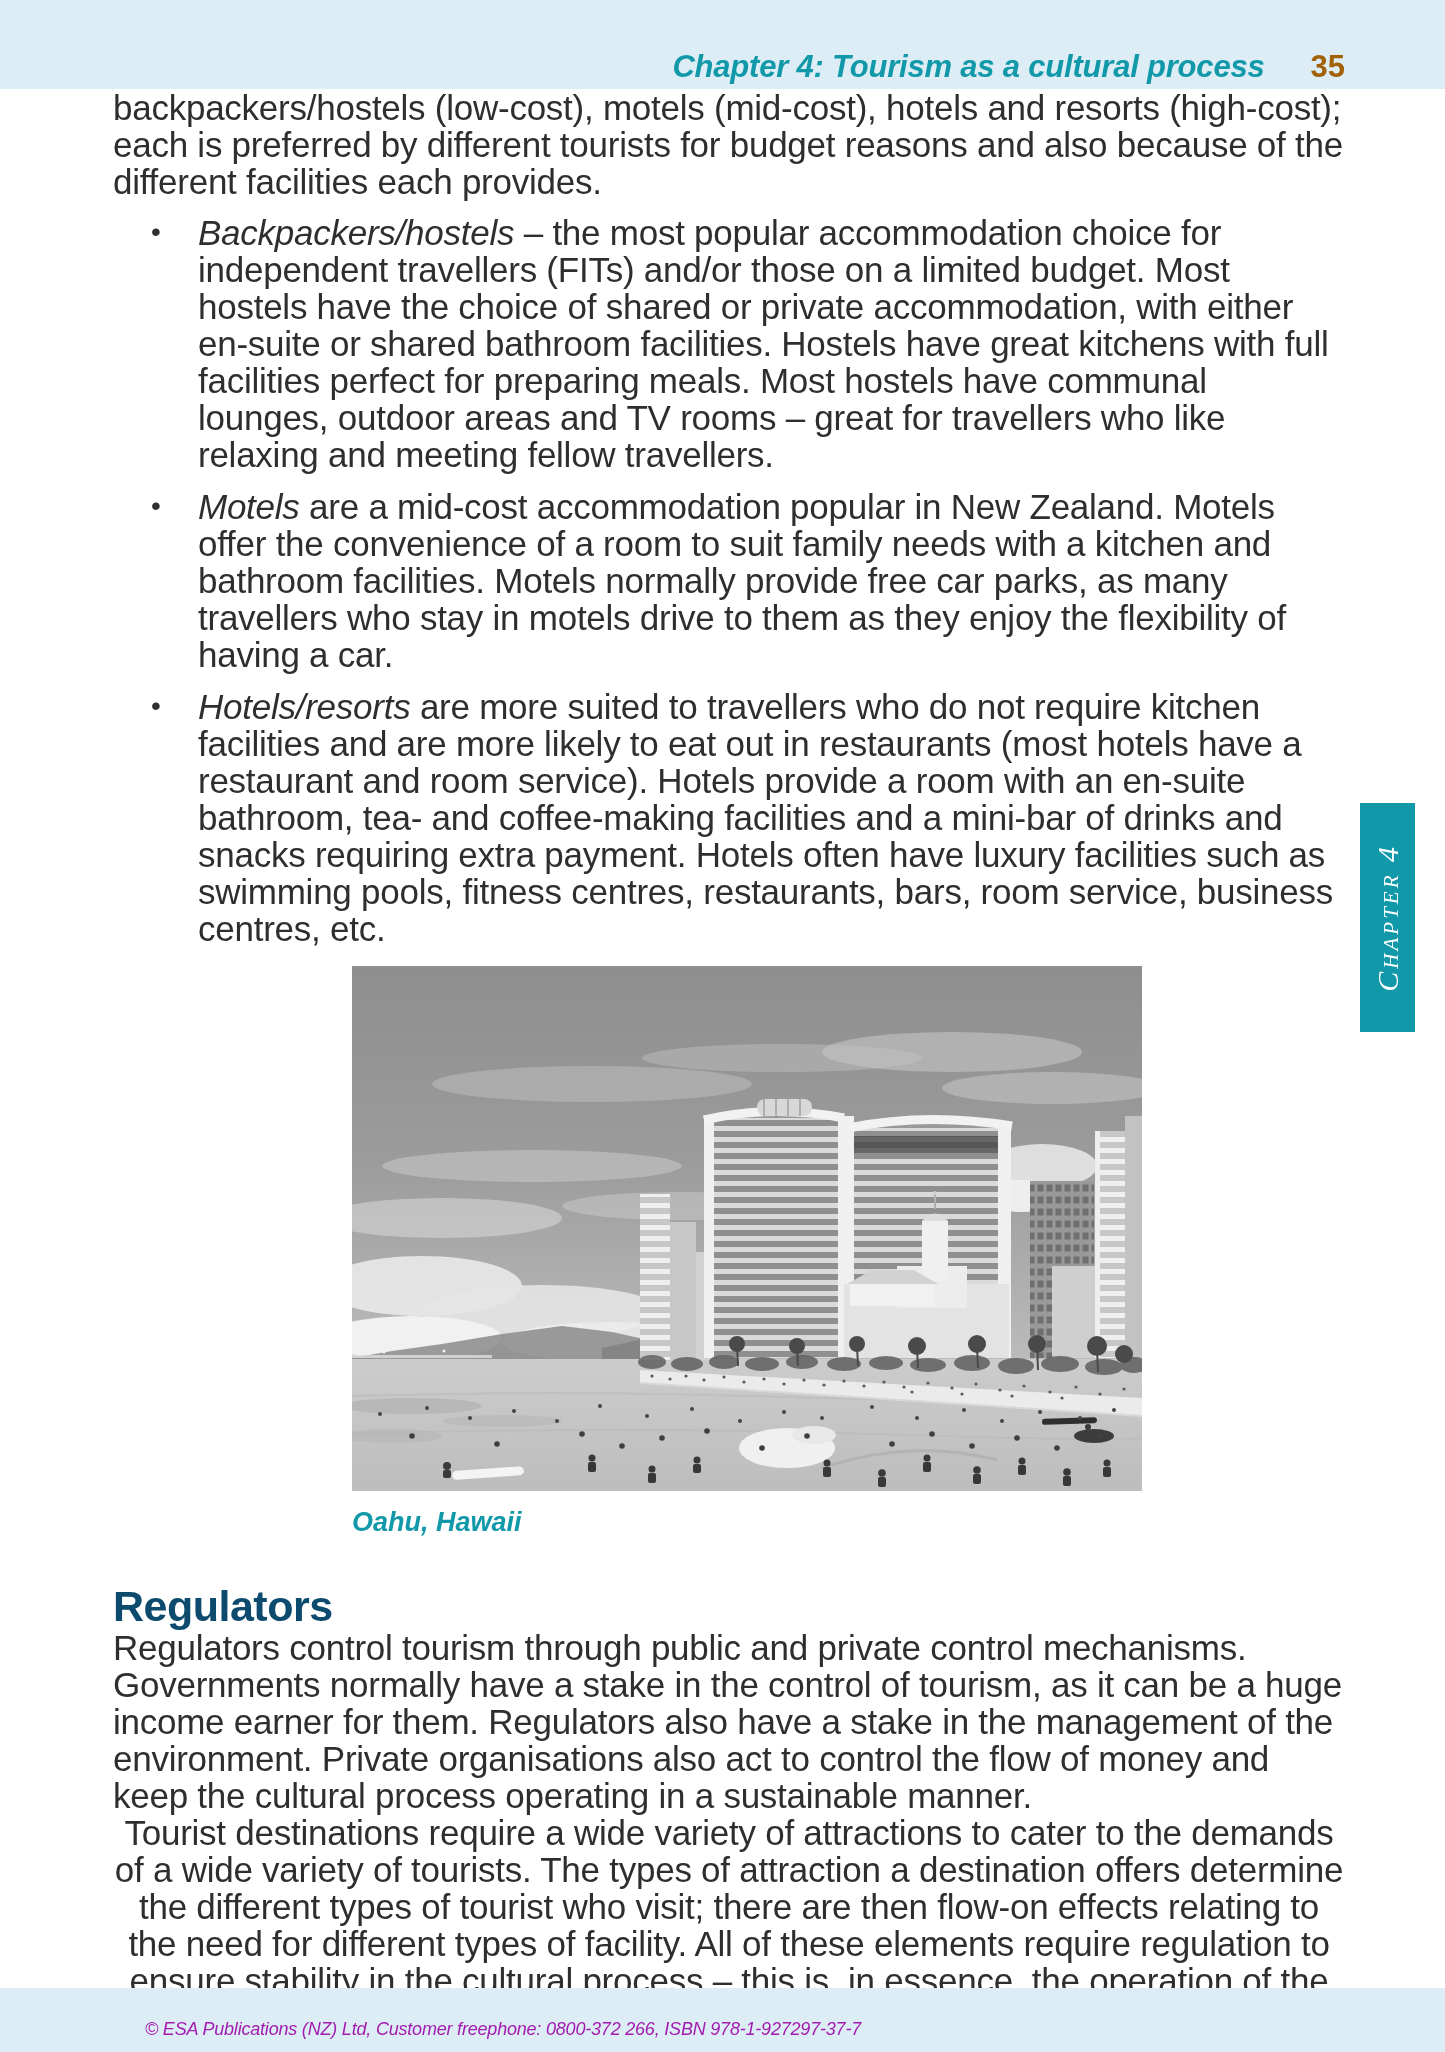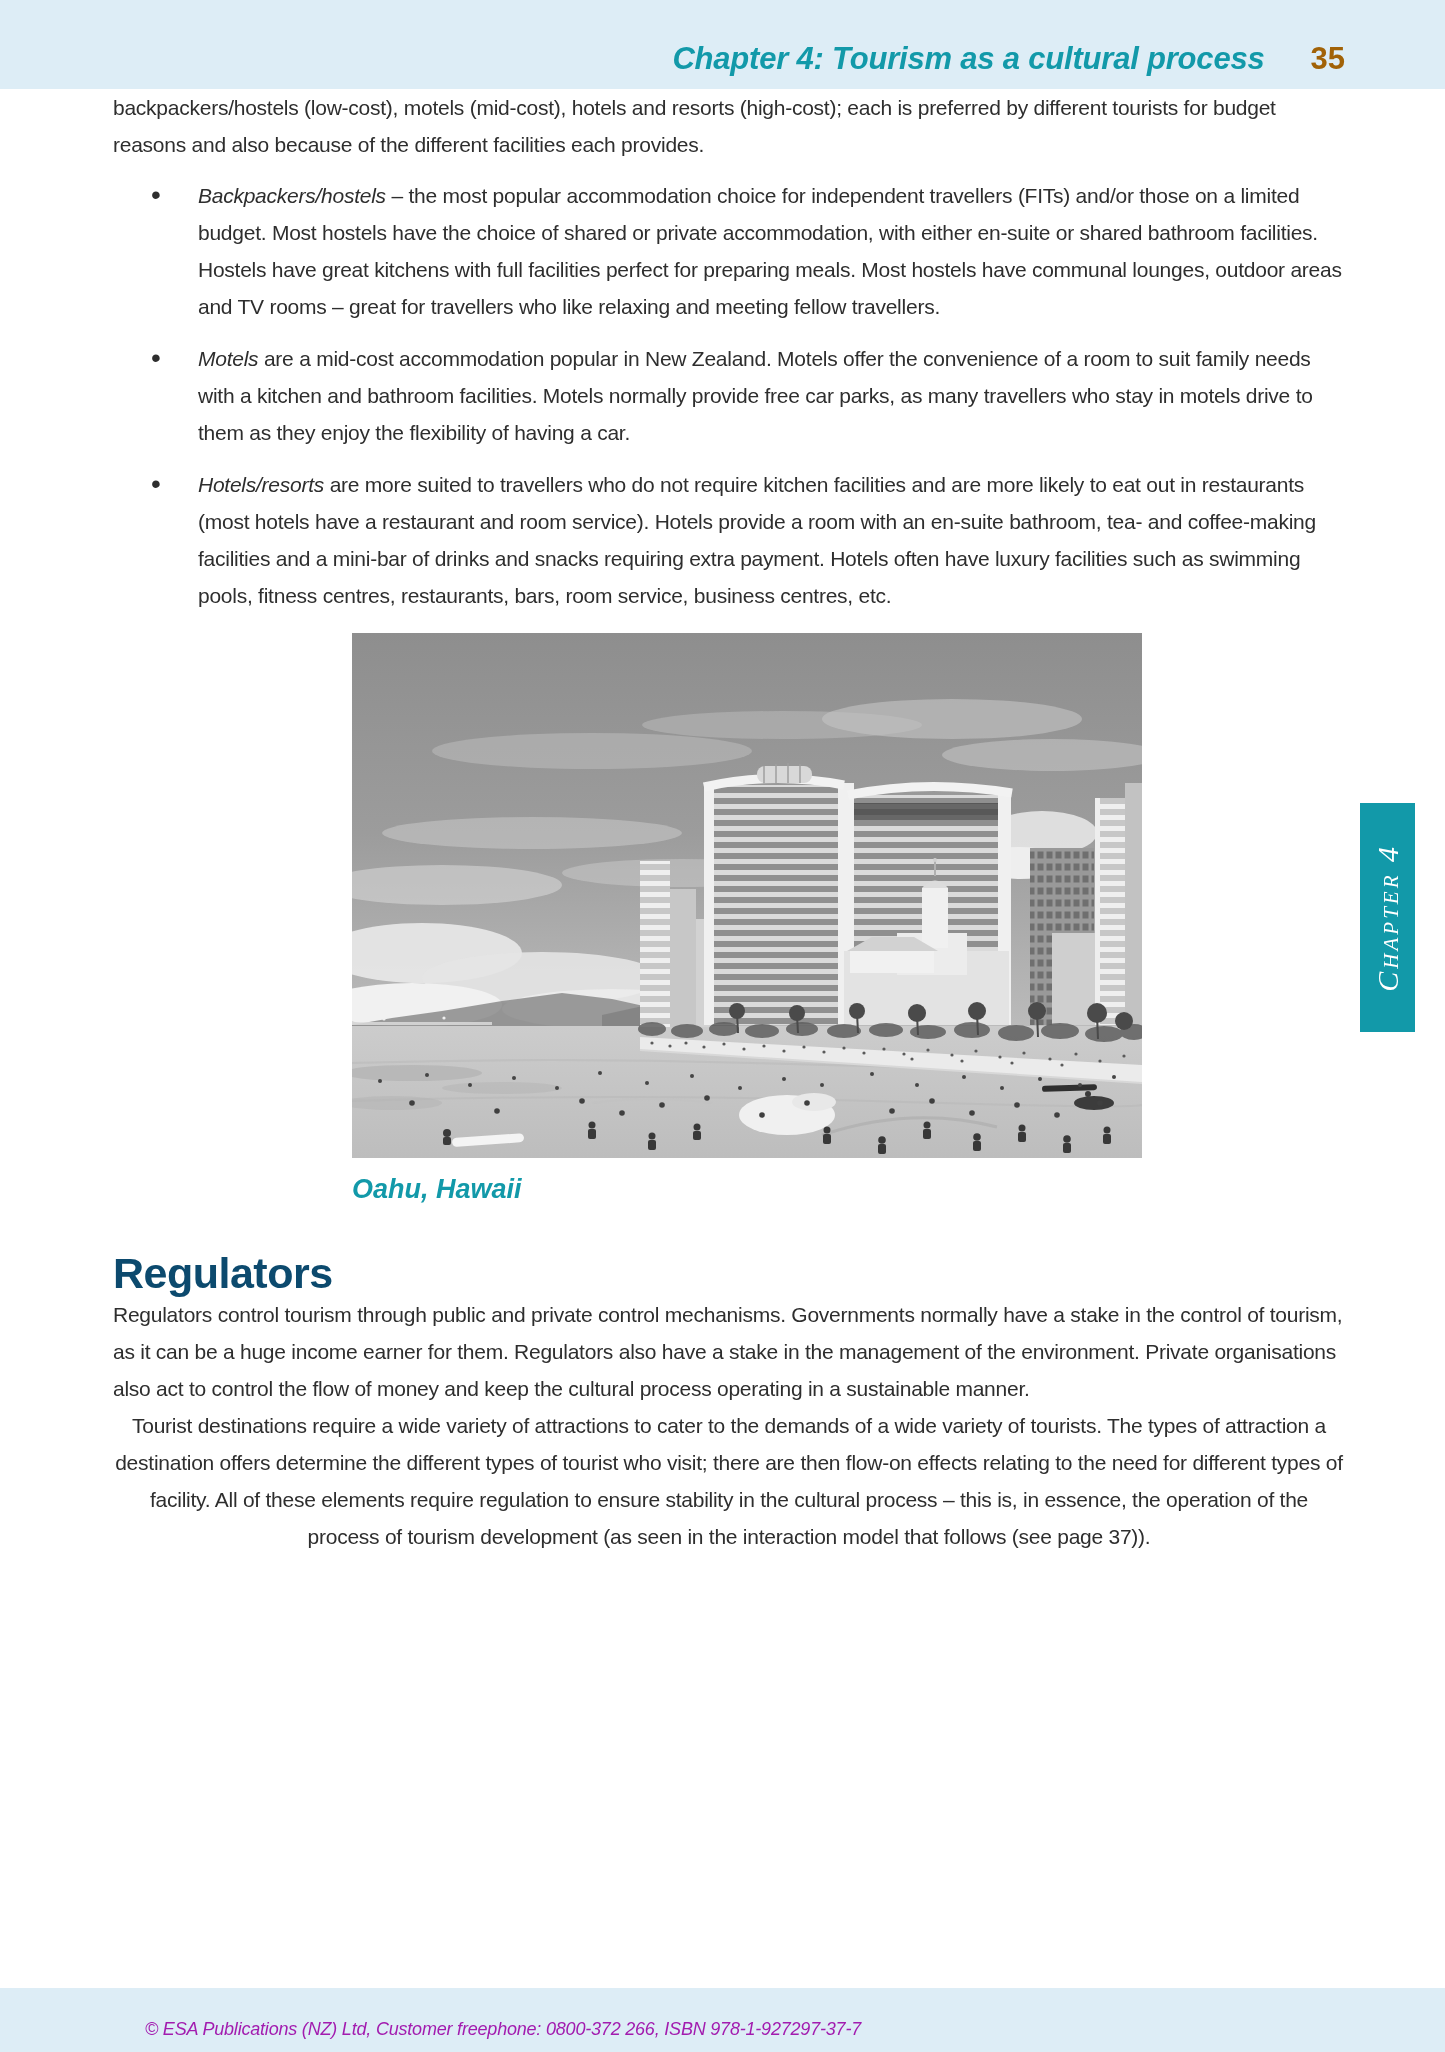--- a/index.html
+++ b/index.html
@@ -3,26 +3,26 @@
 <meta charset="utf-8">
 <style>
   html,body { margin:0; padding:0; background:#ffffff; }
   .page {
     position:relative; width:1445px; height:2052px; background:#ffffff;
     font-family:"Liberation Sans", sans-serif; color:#2e2e2e; overflow:hidden;
   }
   .band { position:absolute; left:0; width:100%; background:#ddedf6; }
   .band.top { top:0; height:89px; }
   .band.bottom { bottom:0; height:64px; }
-  .header-inner { position:absolute; right:100px; bottom:12px; display:flex; align-items:flex-end; gap:46px; }
+  .header-inner { position:absolute; right:100px; bottom:4px; display:flex; align-items:flex-end; gap:46px; }
   .chapter-title { font-style:italic; font-weight:bold; font-size:31px; color:#1299a9; letter-spacing:-0.2px; }
   .page-number { font-weight:bold; font-size:31px; color:#a16207; }
 
   .content { position:absolute; top:89px; left:113px; width:1232px; display:flow-root; }
-  .body, .bullets li { font-size:21px; line-height:37px; letter-spacing:-0.25px; }
+  .body, .bullets li { font-size:35px; line-height:37px; letter-spacing:-0.25px; }
   p.body { margin:0; }
   .intro { margin-top:13px; }
 
   ul.bullets { list-style:none; margin:14px 0 0 0; padding:0; }
   ul.bullets li { position:relative; padding-left:85px; margin-bottom:15px; }
   ul.bullets li:last-child { margin-bottom:0; }
   ul.bullets li::before { content:"\2022"; position:absolute; left:38px; top:-1px; font-size:28px; color:#2e2e2e; }
   ul.bullets li em { font-style:italic; }
 
   figure.photo-figure { margin:19px 0 0 239px; width:790px; }

